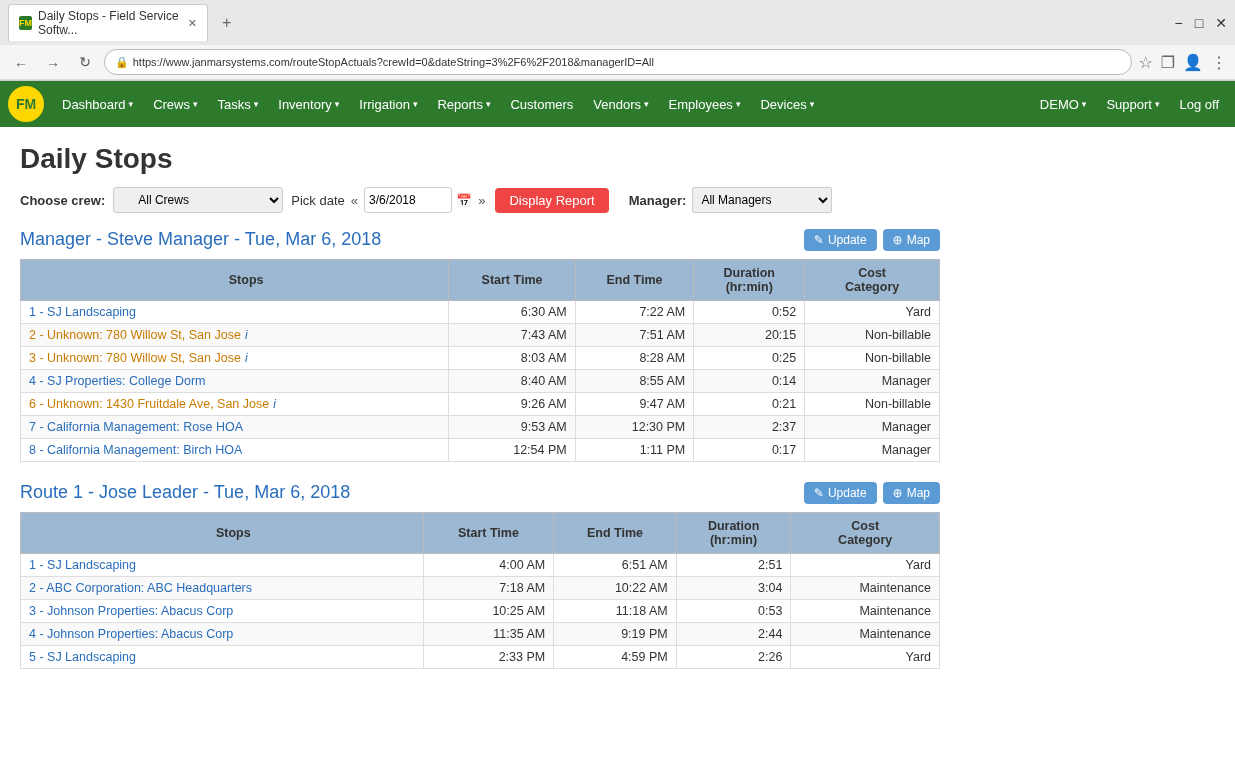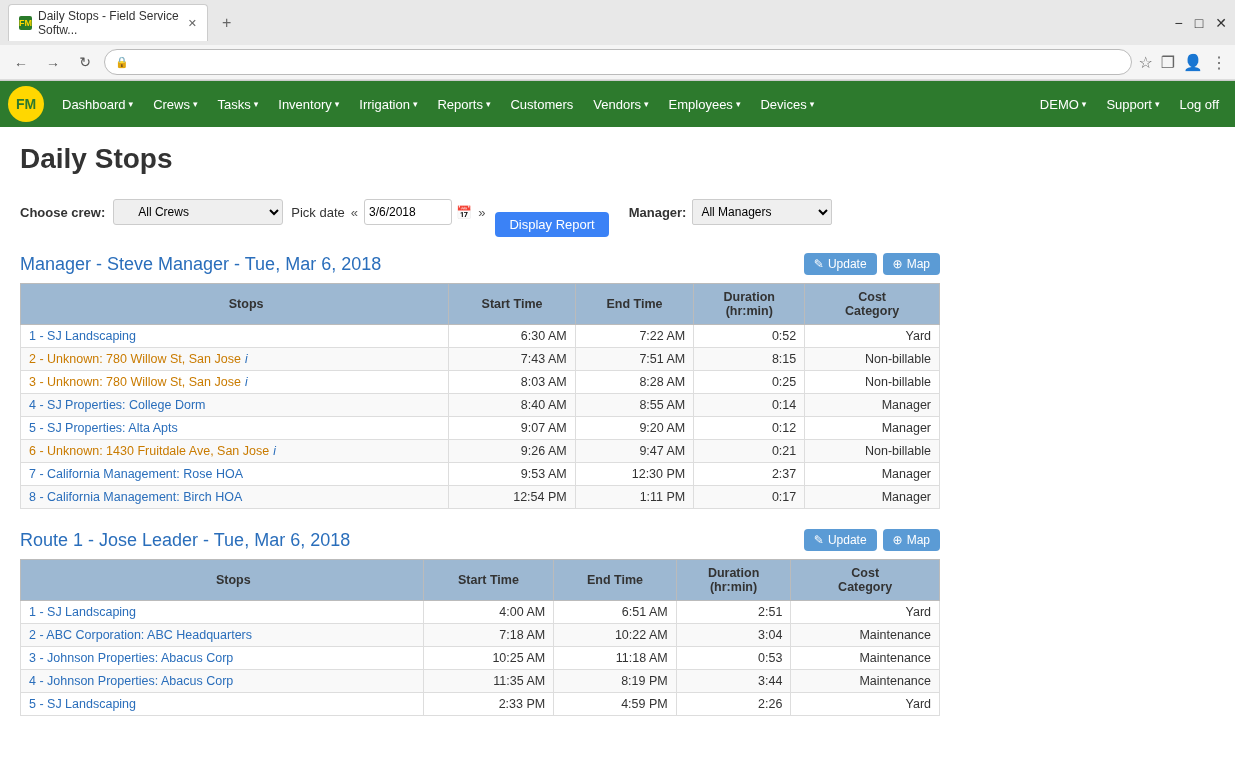--- a/index.html
+++ b/index.html
@@ -154,43 +154,41 @@
     .date-input {
       height: 26px;
       border: 1px solid #ccc;
       border-radius: 3px;
       font-size: 12px;
       padding: 0 4px;
       width: 88px;
     }
     .cal-icon { font-size: 14px; color: #555; cursor: pointer; }
     .display-report-btn {
-      background: #3b82f6;
+      background: #ef4444;
       color: #fff;
       border: none;
       padding: 5px 14px;
       border-radius: 4px;
       cursor: pointer;
       font-size: 13px;
-      margin-top: 25px;
     }
     .manager-group { display: flex; align-items: center; gap: 6px; margin-left: 12px; }
     .manager-select {
       height: 26px;
       border: 1px solid #ccc;
       border-radius: 2px;
       font-size: 12px;
       padding: 0 4px;
       width: 140px;
     }
 
     
     .section-header {
       display: flex;
-      align-items: center;
       justify-content: space-between;
       margin-bottom: 8px;
       margin-top: 16px;
     }
     .section-title {
       font-size: 18px;
       color: #2a6ebb;
       font-weight: normal;
     }
     .section-btns { display: flex; gap: 6px; }
@@ -269,20 +267,21 @@
       <span class="win-btn">□</span>
       <span class="win-btn">✕</span>
     </div>
   </div>
   <div class="browser-nav-bar">
     <button class="nav-btn">←</button>
     <button class="nav-btn">→</button>
     <button class="nav-btn">↻</button>
     <div class="address-bar">
       <span>🔒</span>
+      <span>https://www.janmarsystems.com/routeStopActuals?crewId=0&amp;dateString=3%2F6%2F2018&amp;managerID=All</span>
     </div>
     <div class="nav-icons">
       <span class="nav-icon">☆</span>
       <span class="nav-icon">❐</span>
       <span class="nav-icon">👤</span>
       <span class="nav-icon">⋮</span>
     </div>
   </div>
 </div>
 
@@ -402,42 +401,35 @@
           <td class="stop-name"><a href="#" class="link-blue">1 - SJ Landscaping</a></td>
           <td class="time-col">6:30 AM</td>
           <td class="time-col">7:22 AM</td>
           <td class="duration-col">0:52</td>
           <td class="cost-col">Yard</td>
         </tr>
         <tr>
           <td class="stop-name"><a href="#" class="link-orange">2 - Unknown: 780 Willow St, San Jose</a><span class="info-icon">i</span></td>
           <td class="time-col">7:43 AM</td>
           <td class="time-col">7:51 AM</td>
-          <td class="duration-col">8:15</td>
+          <td class="duration-col">20:15</td>
           <td class="cost-col">Non-billable</td>
         </tr>
         <tr>
           <td class="stop-name"><a href="#" class="link-orange">3 - Unknown: 780 Willow St, San Jose</a><span class="info-icon">i</span></td>
           <td class="time-col">8:03 AM</td>
           <td class="time-col">8:28 AM</td>
           <td class="duration-col">0:25</td>
           <td class="cost-col">Non-billable</td>
         </tr>
         <tr>
           <td class="stop-name"><a href="#" class="link-blue">4 - SJ Properties:  College Dorm</a></td>
           <td class="time-col">8:40 AM</td>
           <td class="time-col">8:55 AM</td>
           <td class="duration-col">0:14</td>
-          <td class="cost-col">Manager</td>
-        </tr>
-        <tr>
-          <td class="stop-name"><a href="#" class="link-blue">5 - SJ Properties:  Alta Apts</a></td>
-          <td class="time-col">9:07 AM</td>
-          <td class="time-col">9:20 AM</td>
-          <td class="duration-col">0:12</td>
           <td class="cost-col">Manager</td>
         </tr>
         <tr>
           <td class="stop-name"><a href="#" class="link-orange">6 - Unknown: 1430 Fruitdale Ave, San Jose</a><span class="info-icon">i</span></td>
           <td class="time-col">9:26 AM</td>
           <td class="time-col">9:47 AM</td>
           <td class="duration-col">0:21</td>
           <td class="cost-col">Non-billable</td>
         </tr>
         <tr>
@@ -499,22 +491,22 @@
         <tr>
           <td class="stop-name"><a href="#" class="link-blue">3 - Johnson Properties:  Abacus Corp</a></td>
           <td class="time-col">10:25 AM</td>
           <td class="time-col">11:18 AM</td>
           <td class="duration-col">0:53</td>
           <td class="cost-col">Maintenance</td>
         </tr>
         <tr>
           <td class="stop-name"><a href="#" class="link-blue">4 - Johnson Properties:  Abacus Corp</a></td>
           <td class="time-col">11:35 AM</td>
-          <td class="time-col">8:19 PM</td>
-          <td class="duration-col">3:44</td>
+          <td class="time-col">9:19 PM</td>
+          <td class="duration-col">2:44</td>
           <td class="cost-col">Maintenance</td>
         </tr>
         <tr>
           <td class="stop-name"><a href="#" class="link-blue">5 - SJ Landscaping</a></td>
           <td class="time-col">2:33 PM</td>
           <td class="time-col">4:59 PM</td>
           <td class="duration-col">2:26</td>
           <td class="cost-col">Yard</td>
         </tr>
       </tbody>

